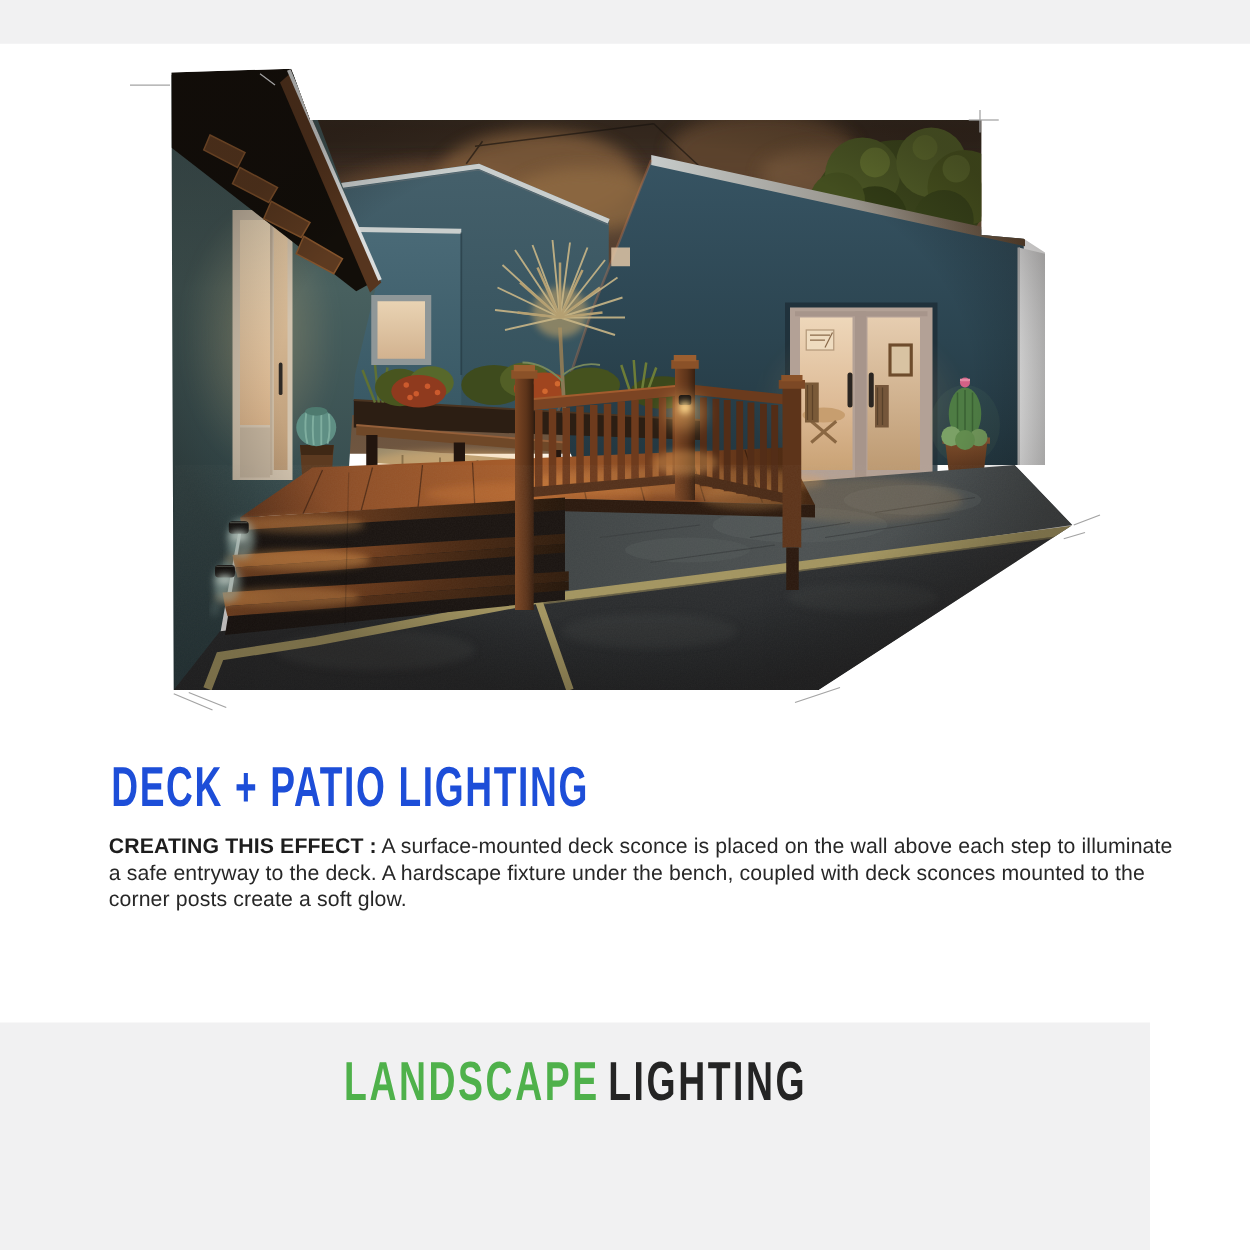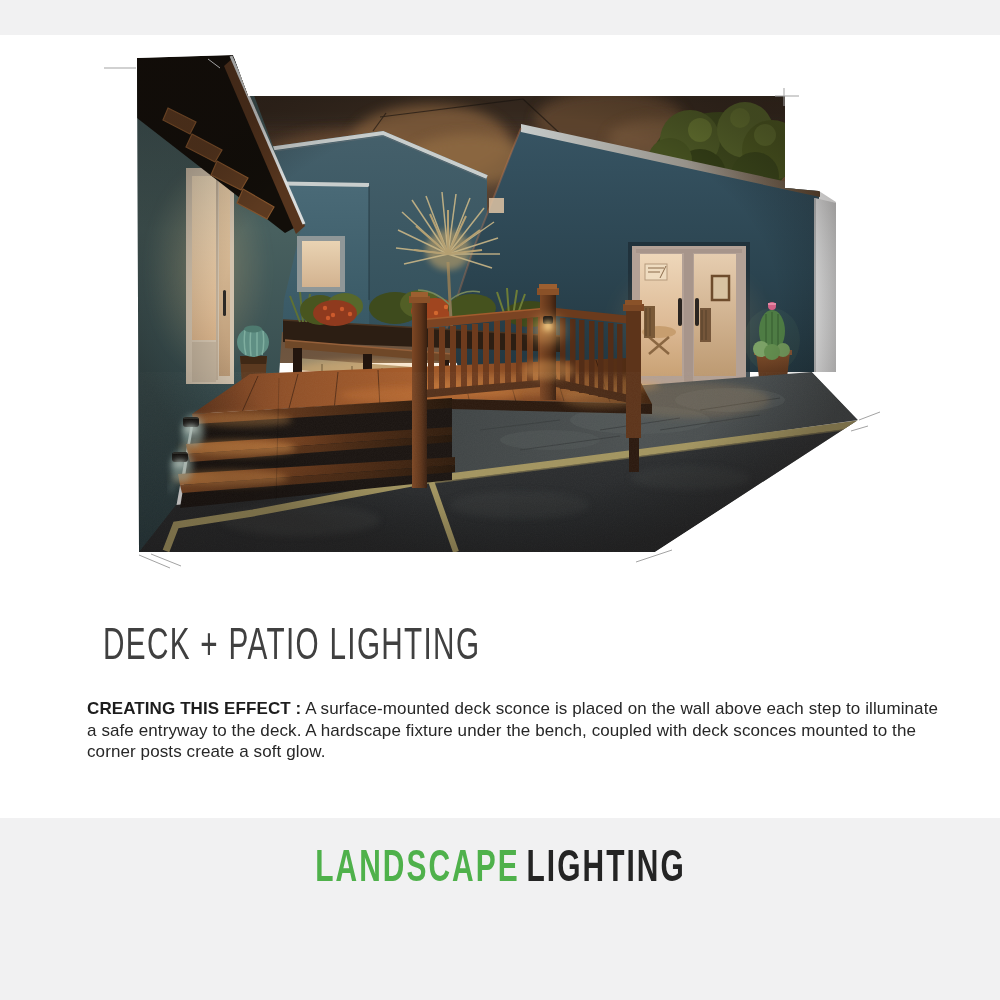--- a/index.html
+++ b/index.html
@@ -14,37 +14,37 @@
     background:#f1f1f2;
   }
   .render-wrap{
     position:absolute;left:0;top:0;width:1000px;height:620px;
   }
   .render-wrap svg{display:block;}
   .content{
     position:absolute;left:87px;top:604px;width:856px;
   }
   .headline{
-    margin:16px;padding:0;
-    font-size:45px;line-height:47px;font-weight:normal;
-    color:#404040;white-space:nowrap;
+    margin:2px;padding:0;
+    font-size:45px;line-height:47px;font-weight:bold;
+    color:#1d4ed8;white-space:nowrap;
   }
   .headline .cond{
     display:inline-block;transform:scaleX(0.66);transform-origin:left center;
     letter-spacing:2px;
   }
   .body-copy{
     margin:13px 0 0 0;padding:0;
     font-size:17px;line-height:21.5px;color:#272727;
     letter-spacing:0.1px;
   }
-  .body-copy.second{margin-top:31px;}
+  .body-copy.second{margin-top:13px;}
   .effect-label{font-weight:bold;color:#1d1d1d;}
   .footer{
-    position:absolute;left:0;top:818px;width:1000px;height:182px;
+    position:absolute;left:0;top:818px;width:920px;height:182px;
     background:#f1f1f2;text-align:center;
   }
   .brand-line{
     margin-top:27px;font-size:44px;line-height:42px;font-weight:bold;
     white-space:nowrap;
   }
   .brand-line .cond{
     display:inline-block;transform:scaleX(0.68);transform-origin:center;
     letter-spacing:3px;
   }

